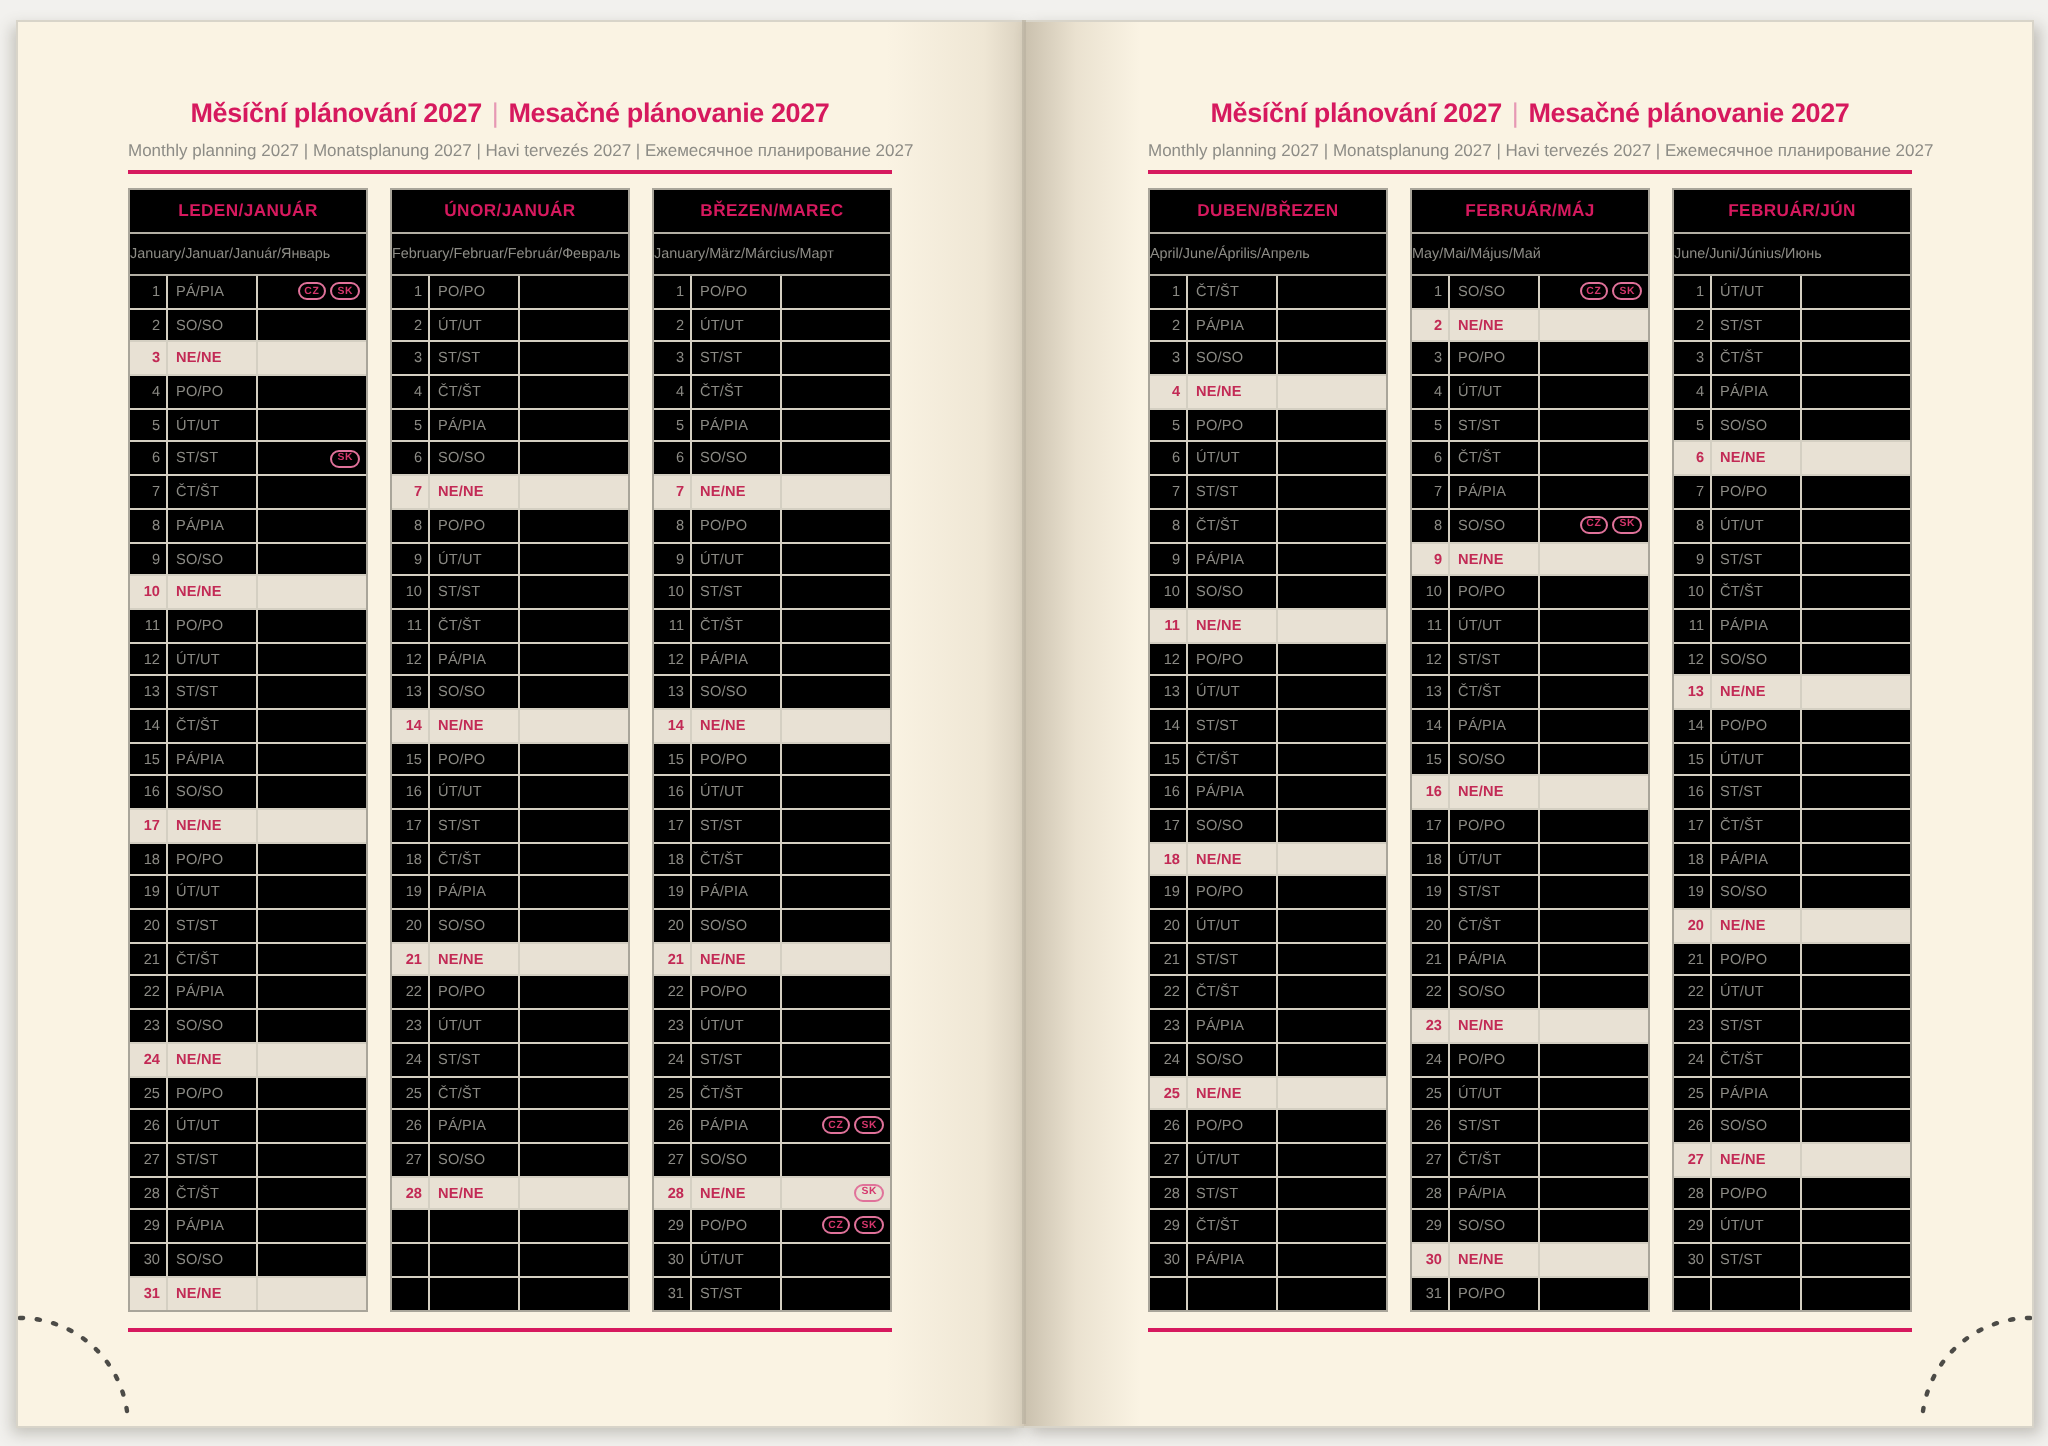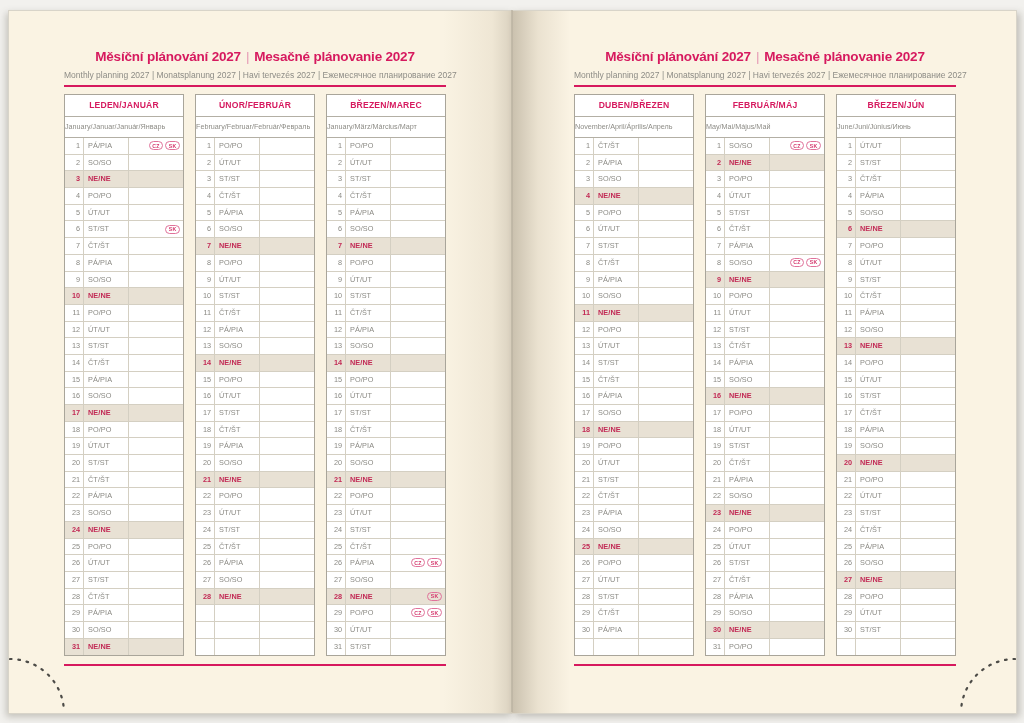--- a/index.html
+++ b/index.html
@@ -18,21 +18,21 @@
   .page-left .content{left:55px;}
   .page-right .content{left:62px;}
 
   .page-title{text-align:center;font-size:13.5px;font-weight:bold;letter-spacing:-0.2px;color:#d6195e;height:18px;line-height:16px;white-space:nowrap;}
   .page-title .tdiv{color:#e698b4;font-weight:normal;padding:0 5px;}
   .page-subtitle{text-align:center;font-size:8.5px;color:#8d8c86;height:13px;line-height:12px;margin-top:2px;white-space:nowrap;}
   .rule{height:2px;background:#d6195e;margin-top:3px;}
   .rule.bottom{margin-top:8px;}
 
   .months{display:flex;justify-content:space-between;margin-top:7px;}
-  .month{width:120px;border:1px solid #a9a59a;background:#ffffff;box-sizing:border-box;}
+  .month{width:120px;border:1px solid #a9a59a;background:#000000;box-sizing:border-box;}
   .m-title{height:21px;line-height:21px;text-align:center;font-size:8.6px;font-weight:bold;color:#d6195e;letter-spacing:.2px;border-bottom:1px solid #b3afa4;white-space:nowrap;}
   .m-sub{height:20px;line-height:20px;font-size:7.2px;color:#8d8c86;border-bottom:1px solid #b3afa4;white-space:nowrap;}
   .m-row{display:flex;height:16.7px;box-sizing:border-box;border-bottom:1px solid #d4cfc2;font-size:7.3px;color:#8b8a84;align-items:center;}
   .m-row:last-child{border-bottom:none;justify-content:space-between;}
   .m-row.hl{background:#e8e1d4;color:#c22a55;font-weight:bold;}
   .c-num{width:19px;text-align:right;padding-right:3px;border-right:1px solid #d4cfc2;box-sizing:border-box;align-self:stretch;line-height:16.7px;}
   .c-day{width:45px;padding-left:4px;border-right:1px solid #d4cfc2;box-sizing:border-box;align-self:stretch;line-height:16.7px;letter-spacing:.1px;}
   .c-note{flex:1;text-align:right;padding-right:3px;line-height:16.7px;}
   .badge{display:inline-block;font-size:5.2px;font-weight:bold;color:#d5366c;border:1px solid #e0729a;border-radius:7px;padding:0.5px 2.5px;margin-left:2px;letter-spacing:.3px;line-height:6px;vertical-align:middle;}
 
@@ -204,21 +204,21 @@
               <div class="c-day">SO/SO</div>
               <div class="c-note"></div>
             </div>
             <div class="m-row hl">
               <div class="c-num">31</div>
               <div class="c-day">NE/NE</div>
               <div class="c-note"></div>
             </div>
           </div>
           <div class="month">
-            <div class="m-title">ÚNOR/FEBRUÁR</div>
+            <div class="m-title">ÚNOR/JANUÁR</div>
             <div class="m-sub">February/Februar/Február/Февраль</div>
             <div class="m-row">
               <div class="c-num">1</div>
               <div class="c-day">PO/PO</div>
               <div class="c-note"></div>
             </div>
             <div class="m-row">
               <div class="c-num">2</div>
               <div class="c-day">ÚT/UT</div>
               <div class="c-note"></div>
@@ -537,21 +537,21 @@
   </div>
 
   <div class="page page-right">
     <div class="content">
       <div class="page-title"><span>Měsíční plánování 2027</span><span class="tdiv">|</span><span>Mesačné plánovanie 2027</span></div>
       <div class="page-subtitle">Monthly planning 2027 | Monatsplanung 2027 | Havi tervezés 2027 | Ежемесячное планирование 2027</div>
       <div class="rule top"></div>
       <div class="months" id="months-right">
           <div class="month">
             <div class="m-title">DUBEN/BŘEZEN</div>
-            <div class="m-sub">November/April/Április/Апрель</div>
+            <div class="m-sub">April/June/Április/Апрель</div>
             <div class="m-row">
               <div class="c-num">1</div>
               <div class="c-day">ČT/ŠT</div>
               <div class="c-note"></div>
             </div>
             <div class="m-row">
               <div class="c-num">2</div>
               <div class="c-day">PÁ/PIA</div>
               <div class="c-note"></div>
             </div>
@@ -854,21 +854,21 @@
               <div class="c-day">NE/NE</div>
               <div class="c-note"></div>
             </div>
             <div class="m-row">
               <div class="c-num">31</div>
               <div class="c-day">PO/PO</div>
               <div class="c-note"></div>
             </div>
           </div>
           <div class="month">
-            <div class="m-title">BŘEZEN/JÚN</div>
+            <div class="m-title">FEBRUÁR/JÚN</div>
             <div class="m-sub">June/Juni/Június/Июнь</div>
             <div class="m-row">
               <div class="c-num">1</div>
               <div class="c-day">ÚT/UT</div>
               <div class="c-note"></div>
             </div>
             <div class="m-row">
               <div class="c-num">2</div>
               <div class="c-day">ST/ST</div>
               <div class="c-note"></div>

